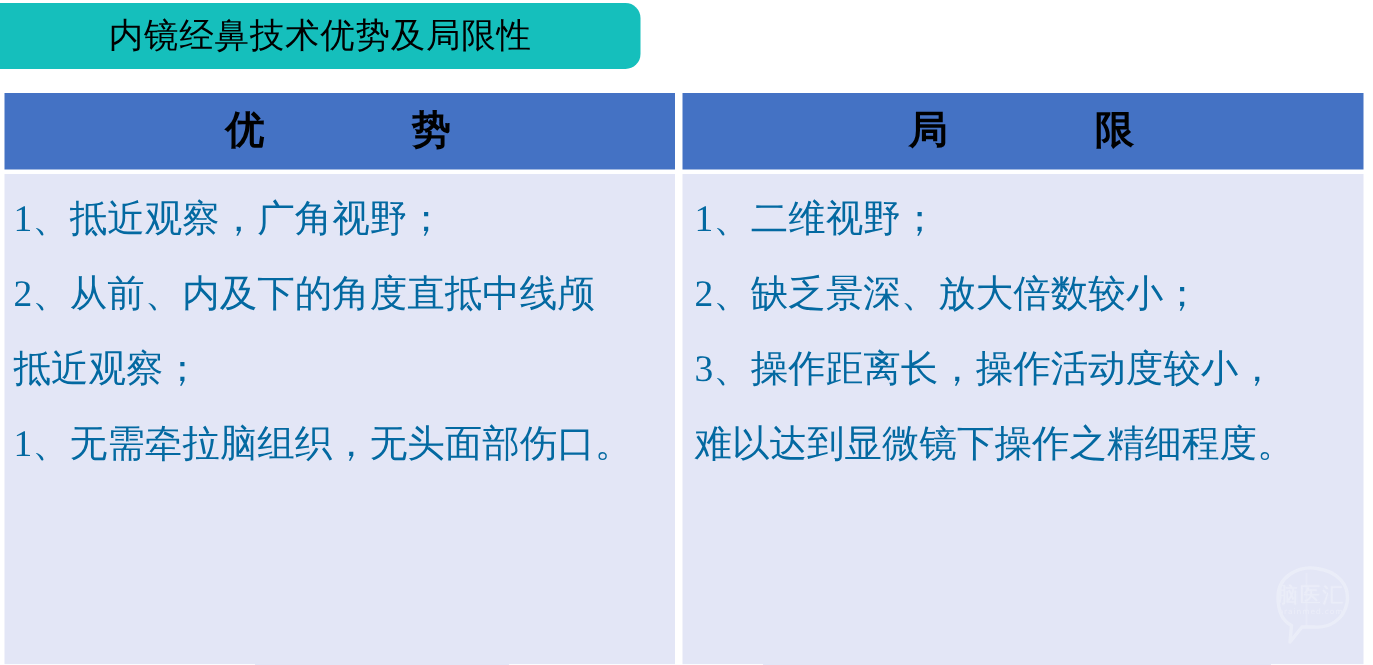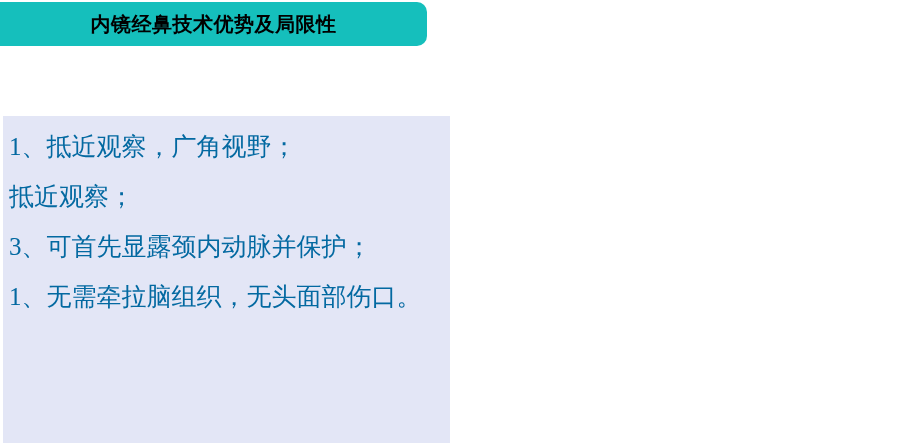--- a/index.html
+++ b/index.html
@@ -38,22 +38,22 @@
   }
   #title-text {
     position: absolute;
     left: 10px;
     top: 0;
     width: 427px;
     height: 44px;
     line-height: 44px;
     text-align: center;
     color: #000000;
-    font-size: 20px;
-    font-weight: bold;
+    font-size: 23px;
+    font-weight: normal;
     letter-spacing: 0.5px;
     white-space: nowrap;
     font-family: "DejaVu Sans", "Liberation Sans", sans-serif;
   }
 
   
   #table {
     position: absolute;
     left: 3px;
     top: 62px;
@@ -170,31 +170,51 @@
 <body>
 
 <div id="slide">
 
   <div id="title-bar">
     <div id="title-text">内镜经鼻技术优势及局限性</div>
   </div>
 
   <div id="table">
 
+    <div class="header-row">
+      <div class="header-cell" id="header-left">
+        <span class="hdr-inner">
+          <span>优</span><span class="sp"></span><span>势</span>
+        </span>
+      </div>
+      <div class="header-cell" id="header-right">
+        <span class="hdr-inner">
+          <span>局</span><span class="sp"></span><span>限</span>
+        </span>
+      </div>
+    </div>
 
     <div class="body-row">
       <div class="body-cell" id="body-left">
         <ul class="cell-list">
           <li class="cell-line">1、抵近观察，广角视野；</li>
+          <li class="cell-line">2、从前、内及下的角度直抵中线颅</li>
           <li class="cell-line">抵近观察；</li>
-          <li class="cell-line">3、可首先显露颈内动脉并保护；</li>
           <li class="cell-line">1、无需牵拉脑组织，无头面部伤口。</li>
         </ul>
       </div>
 
+      <div class="body-cell" id="body-right">
+        <ul class="cell-list">
+          <li class="cell-line">1、二维视野；</li>
+          <li class="cell-line">2、缺乏景深、放大倍数较小；</li>
+          <li class="cell-line">3、操作距离长，操作活动度较小，</li>
+          <li class="cell-line">难以达到显微镜下操作之精细程度。</li>
+        </ul>
+      </div>
     </div>
 
   </div>
 
   <div id="watermark">
     <svg width="72" height="72" viewBox="0 0 72 72">
       <path d="M14 30 C14 16, 28 9, 40 11 C54 13, 62 22, 60 34
                C58 45, 48 51, 38 50 L30 50 L22 60 L23 49
                C17 46, 14 39, 14 30 Z" fill="none" stroke="#ffffff" stroke-width="2.2" stroke-linejoin="round"></path>
       <path d="M33 14 C33 24, 33 40, 33 50" fill="none" stroke="#ffffff" stroke-width="1.2" opacity="0.55"></path>

